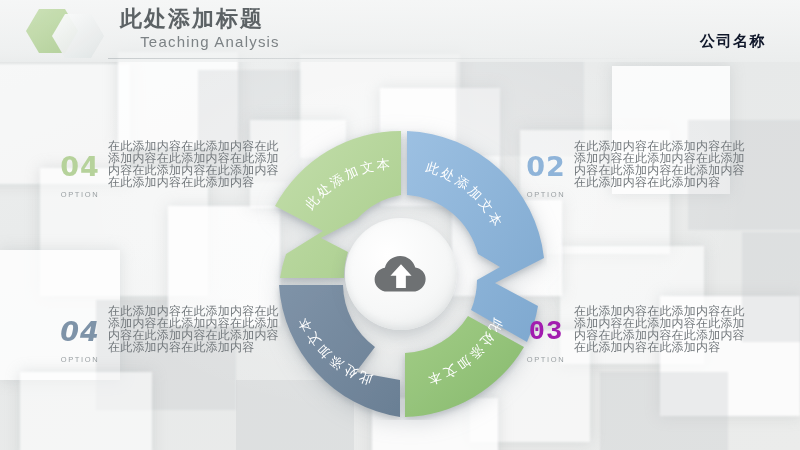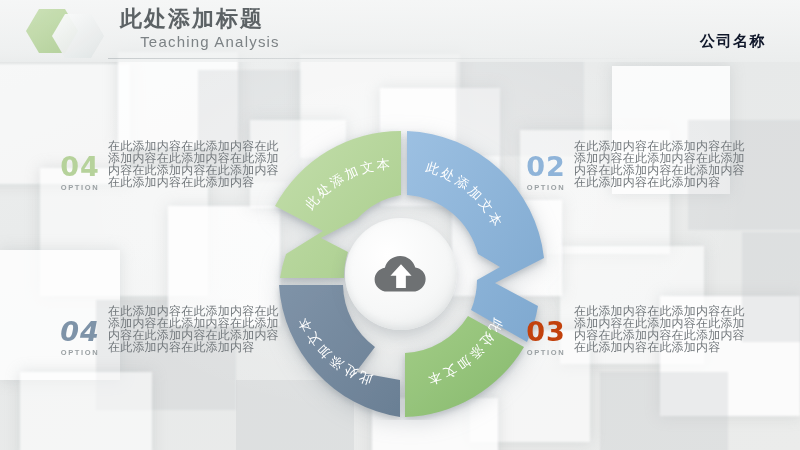--- a/index.html
+++ b/index.html
@@ -40,31 +40,31 @@
   #hdr-rule{ position:absolute; left:108px; top:58px; width:560px; height:1px;
              background:linear-gradient(90deg,rgba(150,158,162,.45),rgba(150,158,162,.10) 70%,rgba(150,158,162,0)); }
   #company{ position:absolute; right:34px; top:32px; font-size:15px; font-weight:700;
             color:#0f172a; letter-spacing:1.5px; }
 
   
   .opt{ position:absolute; z-index:5; display:flex; align-items:flex-start; }
   .opt .num-col{ width:56px; flex:0 0 56px; text-align:center; padding-top:14px; }
   .opt .num{ font-size:27px; font-weight:700; line-height:26px; letter-spacing:1px;
              font-family:"DejaVu Sans", sans-serif; }
-  .opt .sub{ font-size:7.5px; letter-spacing:1.6px; color:#9aa0a3; margin-top:3px;font-weight:bold; }
+  .opt .sub{ font-size:7.5px; letter-spacing:1.6px; color:#9aa0a3; margin-top:10px; }
   .opt .body{ font-size:12px; line-height:12px; color:#70767a; width:176px;
               letter-spacing:.2px; }
   .opt.right .num-col{ order:0; }
   #opt1{ left:52px; top:140px; }
   #opt4{ left:52px; top:305px; }
   #opt2{ left:518px; top:140px; }
   #opt3{ left:518px; top:305px; }
   #opt1 .num{ color:#b6d29b; }
   #opt2 .num{ color:#8fb4d9; }
-  #opt3 .num{ color:#c2410c; }
+  #opt3 .num{ color:#a21caf;font-family:Liberation Mono, monospace; }
   #opt4 .num{ color:#7e93a8;font-style:italic; }
 
   
   #donut{ position:absolute; left:255px; top:128px; width:292px; height:292px; z-index:4;
           filter:drop-shadow(0 5px 10px rgba(130,140,148,.30)); }
   #hub{ position:absolute; left:345px; top:218px; width:112px; height:112px; z-index:5;
         border-radius:50%;
         background:radial-gradient(circle at 38% 32%,#ffffff 0%,#f6f7f7 58%,#e6e8e8 100%);
         box-shadow:0 6px 14px rgba(120,130,138,.30), inset 0 -3px 7px rgba(190,195,198,.35);
         display:flex; align-items:center; justify-content:center; }

